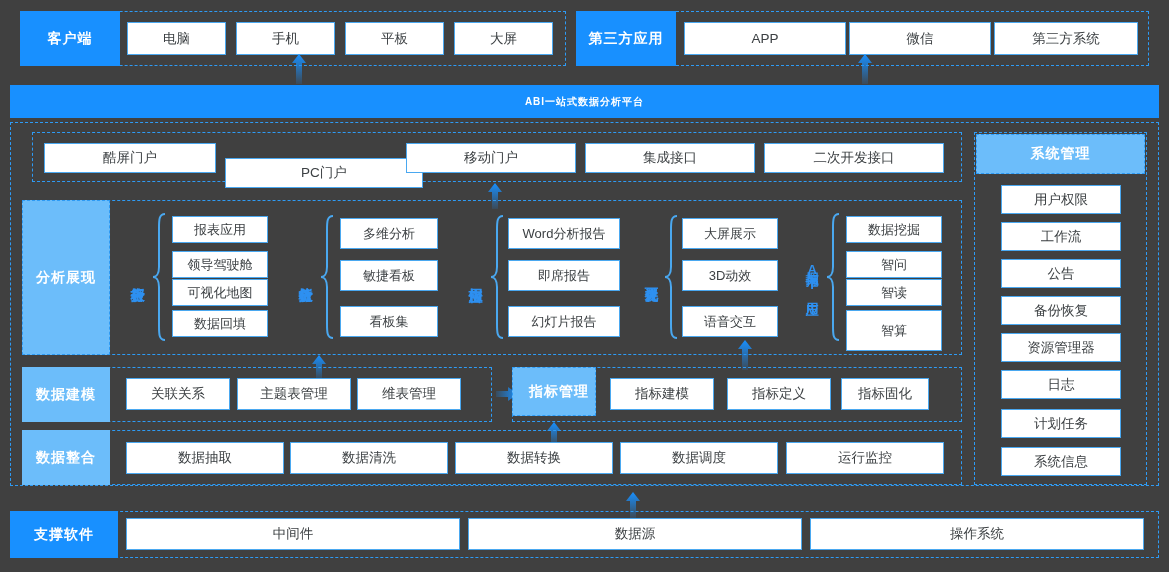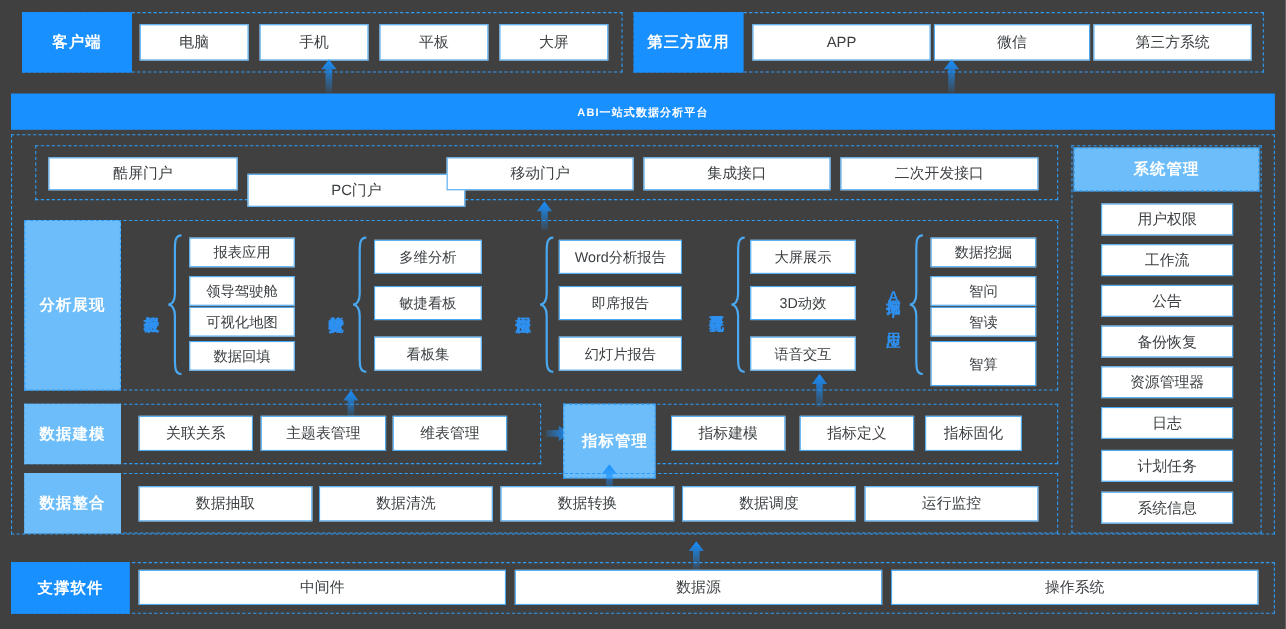--- a/index.html
+++ b/index.html
@@ -325,21 +325,21 @@
         <stop offset="0" stop-color="#1890ff" stop-opacity="0.15"></stop>
         <stop offset="1" stop-color="#1890ff" stop-opacity="1"></stop>
       </linearGradient>
         </defs>
       <path d="M22 8 L12 1 L12 5 L0 5 L0 11 L12 11 L12 15 Z" fill="url(#gr1)"></path>
     </svg>
   </div>
 
   <div class="abs dash-region" style="left:512px;top:367px;width:450px;height:55px;"></div>
 
-  <div class="abs side-label dashed" style="left:512px;top:367px;width:84px;height:68px;padding-left:10px;">
+  <div class="abs side-label dashed" style="left:512px;top:367px;width:84px;height:49px;padding-left:10px;">
     <span>指标管理</span>
   </div>
 
   <div class="abs cell" style="left:610px;top:378px;width:104px;height:32px;">
     <span>指标建模</span>
   </div>
   <div class="abs cell" style="left:727px;top:378px;width:104px;height:32px;">
     <span>指标定义</span>
   </div>
   <div class="abs cell" style="left:841px;top:378px;width:88px;height:32px;">

